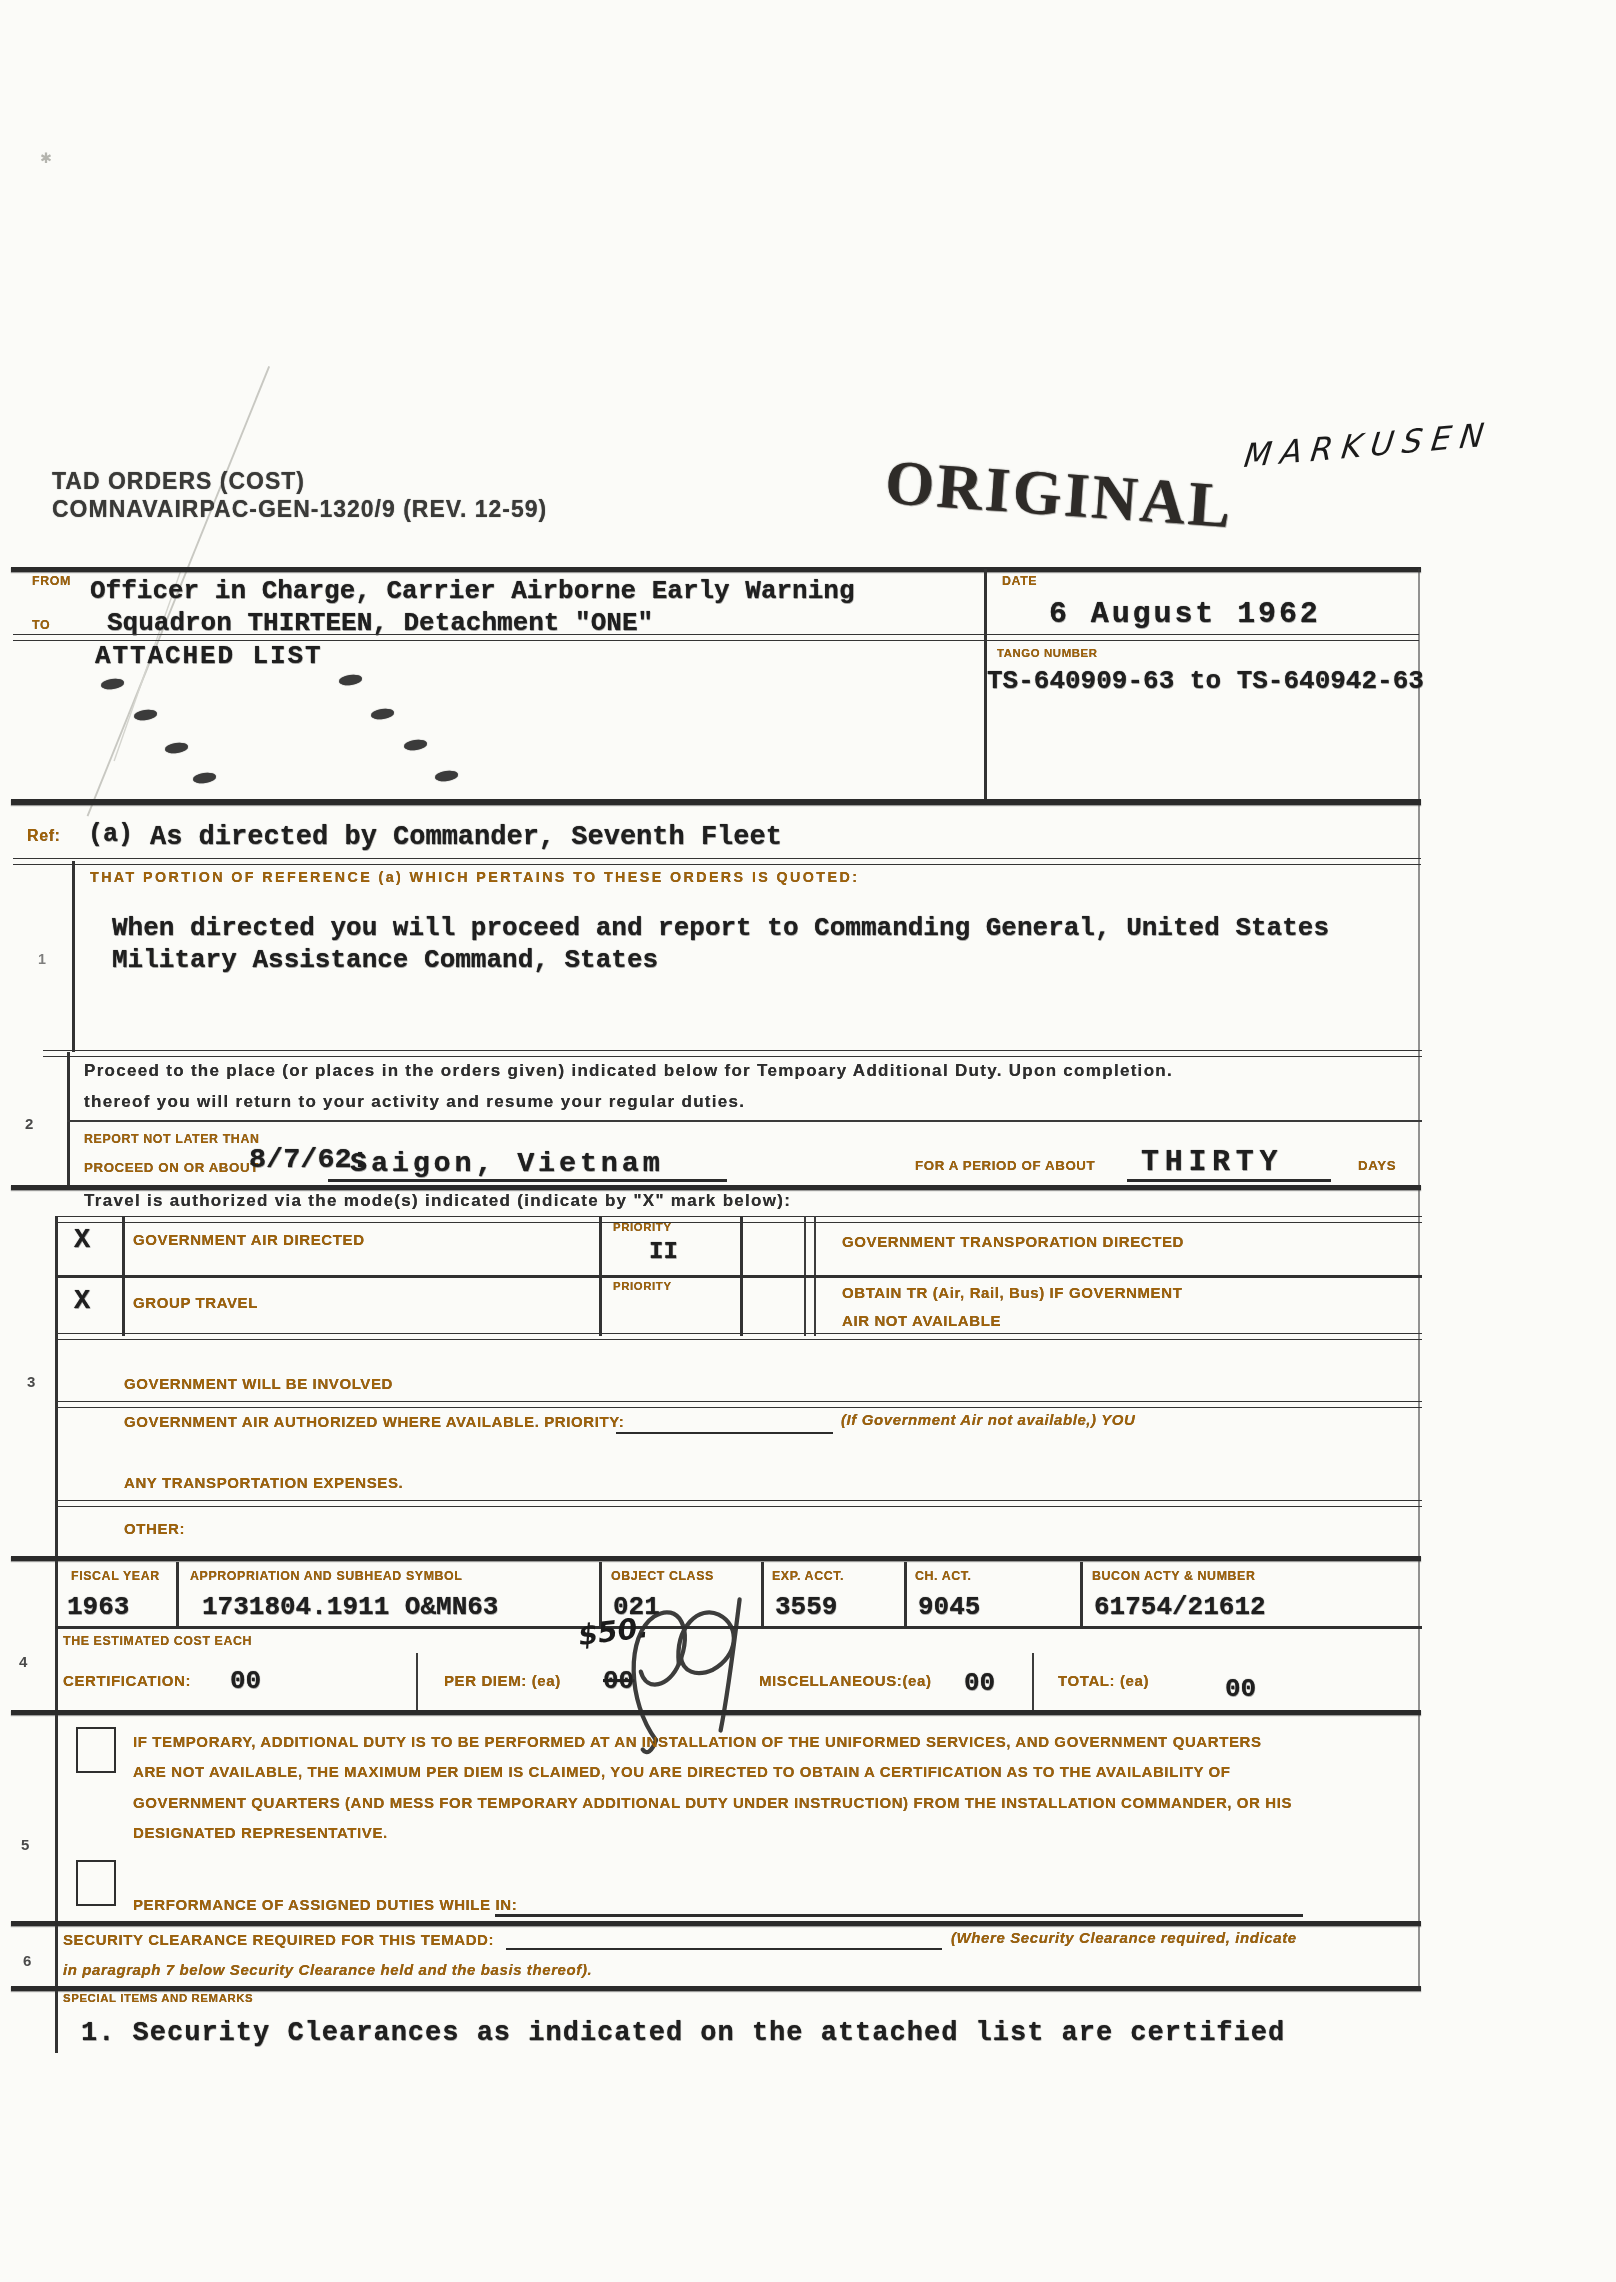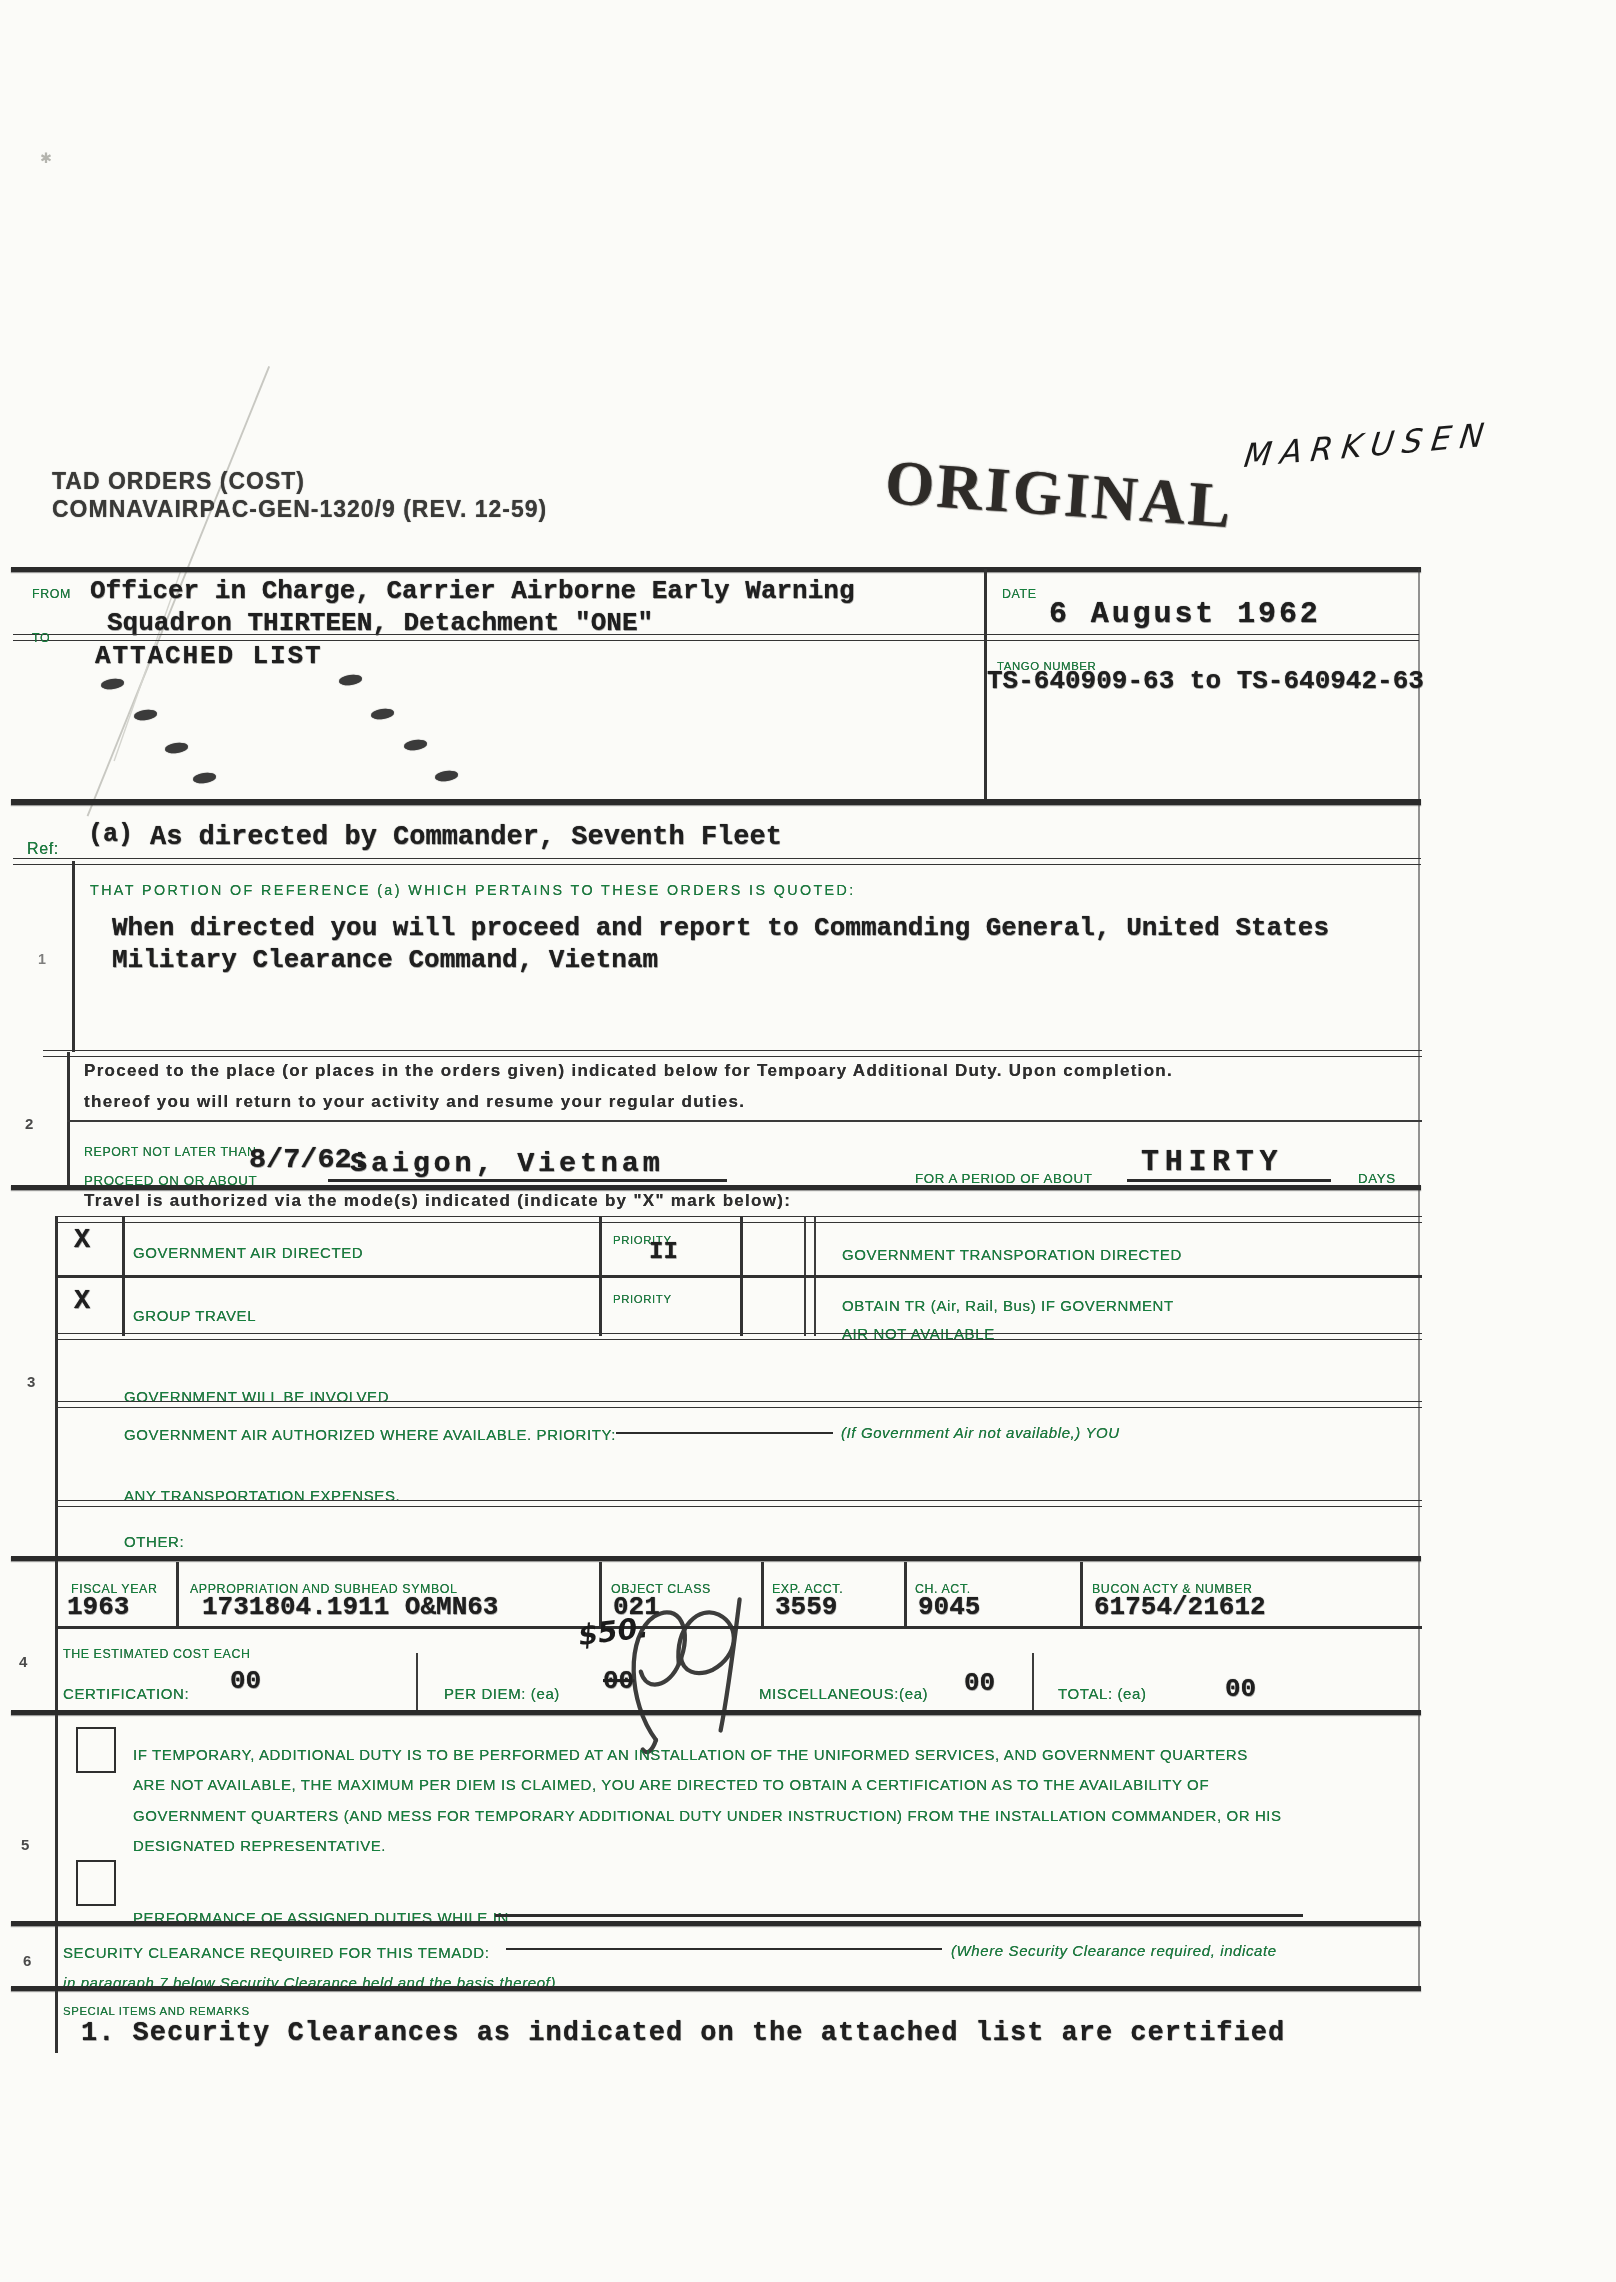--- a/index.html
+++ b/index.html
@@ -3,22 +3,22 @@
 <meta charset="utf-8">
 <style>
   html,body{margin:0;padding:0;background:#e8e8e6;}
   .page{position:relative;width:1617px;height:2283px;background:#fbfbf8;overflow:hidden;
         font-family:"Liberation Sans",sans-serif;color:#262626;}
   .abs{position:absolute;white-space:nowrap;}
   
   .typed{font-family:"Liberation Mono","DejaVu Sans Mono",monospace;font-weight:700;color:#1f1f1f;
          text-shadow:0 0 1px rgba(25,25,25,.75), 0.5px 0.5px 0 rgba(40,40,40,.35);}
   
-  .printed{font-family:"Liberation Sans",sans-serif;font-weight:400;color:#15803d;
-           letter-spacing:0.6px;text-shadow:0 0 0.6px rgba(45,45,45,.8);margin-top:13px;}
+  .printed{font-family:"Liberation Sans",sans-serif;font-weight:700;color:#a16207;
+           letter-spacing:0.6px;text-shadow:0 0 0.6px rgba(45,45,45,.8);}
   .printed-it{font-style:italic;}
   .mixed{font-weight:700;letter-spacing:1.3px;color:#2e2e2e;text-shadow:0 0 0.6px rgba(45,45,45,.8);}
   .stampline{font-family:"Liberation Sans",sans-serif;font-weight:700;color:#3a3a38;
              letter-spacing:1px;text-shadow:0 0 1px rgba(50,50,48,.8);}
   .marker{font-family:"Liberation Sans",sans-serif;font-weight:700;color:#4a4a4a;}
   
   .rule-heavy{position:absolute;height:4.8px;background:#2b2b2b;box-shadow:0 1px 1px rgba(60,60,60,.5);}
   .rule-double{position:absolute;height:6.7px;border-top:1.9px solid #343434;border-bottom:1.9px solid #343434;box-sizing:border-box;}
   .rule-2{position:absolute;height:1.9px;background:#3a3a3a;}
   .rule-3{position:absolute;height:2.9px;background:#303030;}
@@ -78,21 +78,21 @@
   <div class="rule-heavy" style="left:11.4px;top:799px;width:1410px;height:5.7px;"></div>
 
   <div class="abs printed" style="left:27px;top:827px;font-size:16px;">Ref:</div>
   <div class="abs typed" style="left:88px;top:820px;font-size:25px;">(a)</div>
   <div class="abs typed" style="left:150px;top:822px;font-size:27px;">As directed by Commander, Seventh Fleet</div>
   <div class="rule-double" style="left:13.3px;top:858px;width:1408px;"></div>
 
   <div class="vline" style="left:72px;top:861px;height:191px;"></div>
   <div class="abs printed" style="left:90px;top:869px;font-size:14.3px;letter-spacing:2.4px;">THAT PORTION OF REFERENCE (a) WHICH PERTAINS TO THESE ORDERS IS QUOTED:</div>
   <div class="abs typed" style="left:112px;top:913px;font-size:26px;">When directed you will proceed and report to Commanding General, United States</div>
-  <div class="abs typed" style="left:112px;top:945px;font-size:26px;">Military Clearance Command, Vietnam</div>
+  <div class="abs typed" style="left:112px;top:945px;font-size:26px;">Military Assistance Command, States</div>
   <div class="abs marker" style="left:38px;top:951px;font-size:14.3px;opacity:.7;">1</div>
   <div class="rule-double" style="left:43px;top:1050px;width:1379px;"></div>
 
   <div class="vline" style="left:67px;top:1052px;height:135px;"></div>
   <div class="abs mixed" style="left:84px;top:1061px;font-size:17px;">Proceed to the place (or places in the orders given) indicated below for Tempoary Additional Duty. Upon completion.</div>
   <div class="abs mixed" style="left:84px;top:1092px;font-size:17px;">thereof you will return to your activity and resume your regular duties.</div>
   <div class="abs marker" style="left:25px;top:1115px;font-size:15px;">2</div>
   <div class="rule-2" style="left:67px;top:1120px;width:1355px;"></div>
   <div class="abs printed" style="left:84px;top:1132px;font-size:12.4px;">REPORT NOT LATER THAN</div>
   <div class="abs printed" style="left:84px;top:1160px;font-size:13.3px;">PROCEED ON OR ABOUT</div>

